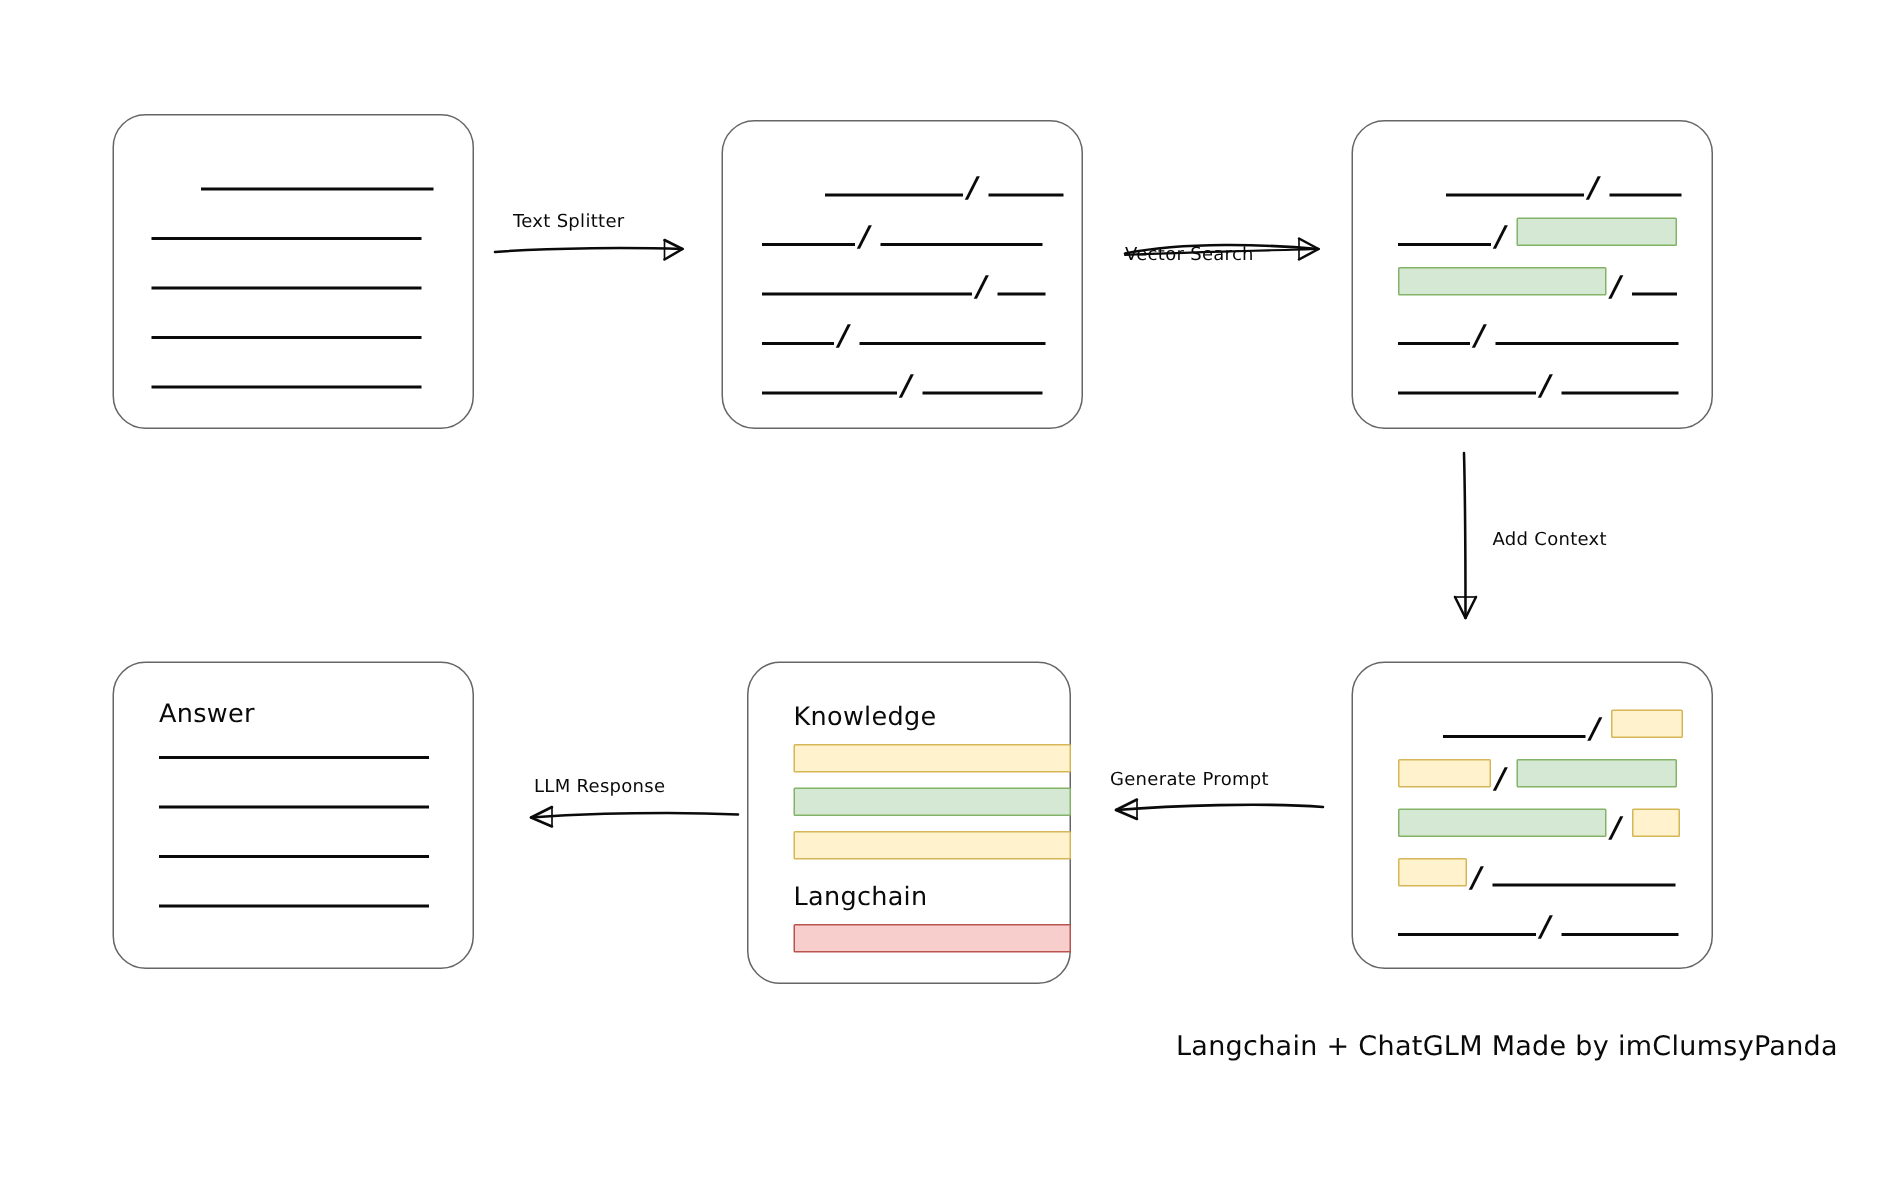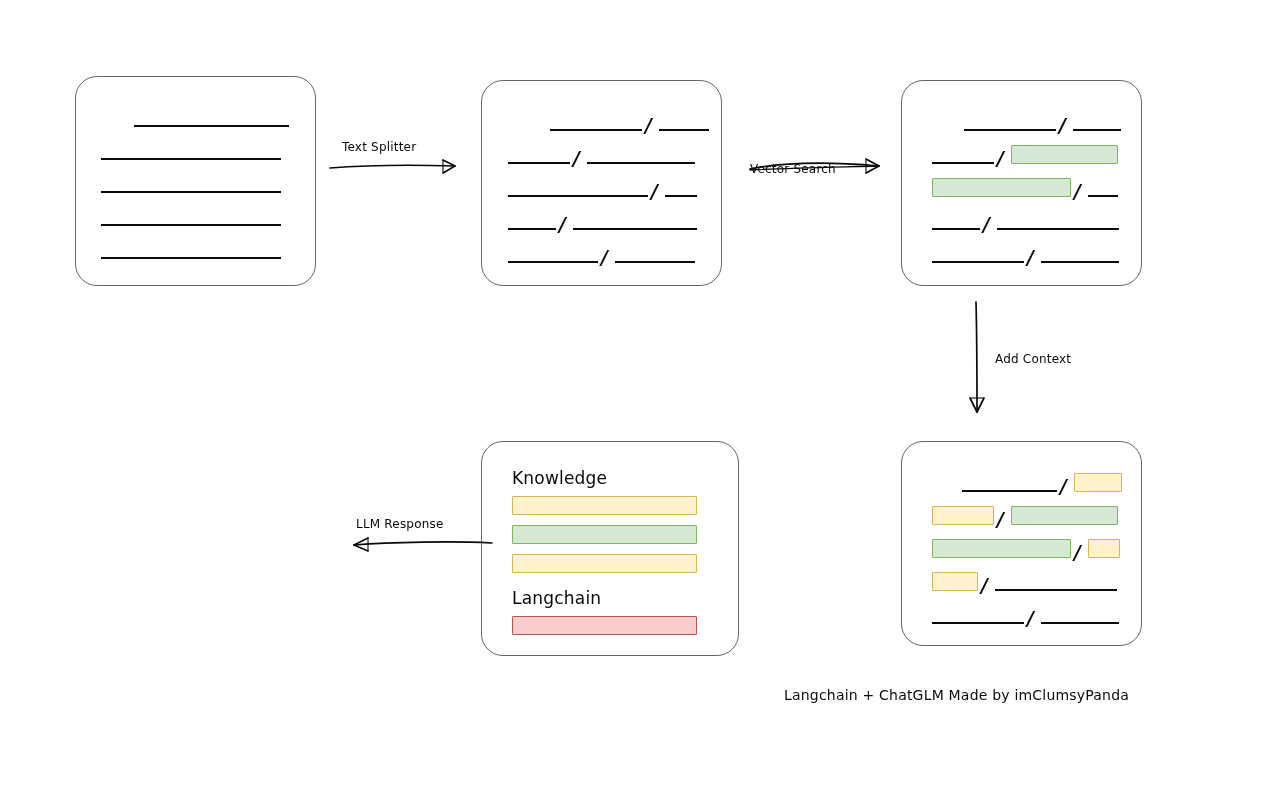--- a/index.html
+++ b/index.html
@@ -51,21 +51,21 @@
 
   
   .hand{
     position:absolute;
     font-family:"DejaVu Sans","Liberation Sans",sans-serif;
     color:#0a0a0a;
     white-space:nowrap;
   }
   .arrow-label{font-size:12px;letter-spacing:.2px;}
   .box-title{font-size:17px;letter-spacing:.2px;}
-  .footer-label{font-size:14px;letter-spacing:.2px;}
+  .footer-label{font-size:18px;letter-spacing:.2px;}
 
   
   .arrow{position:absolute;}
   .arrow svg{display:block;overflow:visible;}
 </style>
 </head>
 <body>
 
 <div id="stage">
 
@@ -132,33 +132,42 @@
         <div class="chip yellow" style="left: 186px; top: 97px; width: 32px; height: 19px;"></div>
         <div class="chip yellow" style="left: 30px; top: 130px; width: 46px; height: 19px;"></div>
         <div class="slash" style="left: 79px; top: 147px;">/</div>
         <div class="rule" style="left: 93px; top: 147px; width: 122px;"></div>
         <div class="rule" style="left: 30px; top: 180px; width: 92px;"></div>
         <div class="slash" style="left: 125px; top: 180px;">/</div>
         <div class="rule" style="left: 139px; top: 180px; width: 78px;"></div>
       </div>
   </div>
 
-  <div class="box" style="left:481px;top:441px;width:258px;height:215px;">
+  <div class="box" style="left:498px;top:441px;width:216px;height:215px;">
     <div class="hand box-title" style="left:30px;top:26px;">Knowledge</div>
     <div id="knowledge-chips">
         <div class="chip yellow" style="left: 30px; top: 54px; width: 185px; height: 19px;"></div>
         <div class="chip green" style="left: 30px; top: 83px; width: 185px; height: 19px;"></div>
         <div class="chip yellow" style="left: 30px; top: 112px; width: 185px; height: 19px;"></div>
       </div>
     <div class="hand box-title" style="left:30px;top:146px;">Langchain</div>
     <div id="question-chips">
         <div class="chip red" style="left: 30px; top: 174px; width: 185px; height: 19px;"></div>
       </div>
   </div>
 
+  <div class="box" style="left:75px;top:441px;width:241px;height:205px;">
+    <div class="hand box-title" style="left:30px;top:24px;">Answer</div>
+    <div class="node-body">
+        <div class="rule" style="left: 30px; top: 62px; width: 180px;"></div>
+        <div class="rule" style="left: 30px; top: 95px; width: 180px;"></div>
+        <div class="rule" style="left: 30px; top: 128px; width: 180px;"></div>
+        <div class="rule" style="left: 30px; top: 161px; width: 180px;"></div>
+      </div>
+  </div>
 
   <div class="arrow" style="left:328px;top:140px;">
     <div class="hand arrow-label" style="left:14px;top:0px;">Text Splitter</div>
     <svg width="140" height="34" viewBox="0 0 140 34">
       <path d="M2,28 C40,25 95,25 127,26" fill="none" stroke="#0a0a0a" stroke-width="1.7" stroke-linecap="round"></path>
       <path d="M127,26 L115,20 M127,26 L115,33" fill="none" stroke="#0a0a0a" stroke-width="1.7" stroke-linecap="round"></path>
       <path d="M115,20 L115,33" fill="none" stroke="#0a0a0a" stroke-width="1.1"></path>
     </svg>
   </div>
 
@@ -174,20 +183,28 @@
 
   <div class="arrow" style="left:962px;top:300px;">
     <div class="hand arrow-label" style="left:33px;top:52px;">Add Context</div>
     <svg width="40" height="122" viewBox="0 0 40 122">
       <path d="M14,2 C15,40 15,78 15,112" fill="none" stroke="#0a0a0a" stroke-width="1.7" stroke-linecap="round"></path>
       <path d="M15,112 L8,98 M15,112 L22,98" fill="none" stroke="#0a0a0a" stroke-width="1.7" stroke-linecap="round"></path>
       <path d="M8,98 L22,98" fill="none" stroke="#0a0a0a" stroke-width="1.1"></path>
     </svg>
   </div>
 
+  <div class="arrow" style="left:738px;top:512px;">
+    <div class="hand arrow-label" style="left:2px;top:0px;">Generate Prompt</div>
+    <svg width="146" height="34" viewBox="0 0 146 34">
+      <path d="M144,26 C104,23 44,25 6,28" fill="none" stroke="#0a0a0a" stroke-width="1.7" stroke-linecap="round"></path>
+      <path d="M6,28 L20,21 M6,28 L20,34" fill="none" stroke="#0a0a0a" stroke-width="1.7" stroke-linecap="round"></path>
+      <path d="M20,21 L20,34" fill="none" stroke="#0a0a0a" stroke-width="1.1"></path>
+    </svg>
+  </div>
 
   <div class="arrow" style="left:320px;top:517px;margin-left:28px;">
     <div class="hand arrow-label" style="left:8px;top:0px;">LLM Response</div>
     <svg width="146" height="34" viewBox="0 0 146 34">
       <path d="M144,26 C104,24 44,25 6,28" fill="none" stroke="#0a0a0a" stroke-width="1.7" stroke-linecap="round"></path>
       <path d="M6,28 L20,21 M6,28 L20,34" fill="none" stroke="#0a0a0a" stroke-width="1.7" stroke-linecap="round"></path>
       <path d="M20,21 L20,34" fill="none" stroke="#0a0a0a" stroke-width="1.1"></path>
     </svg>
   </div>
 

